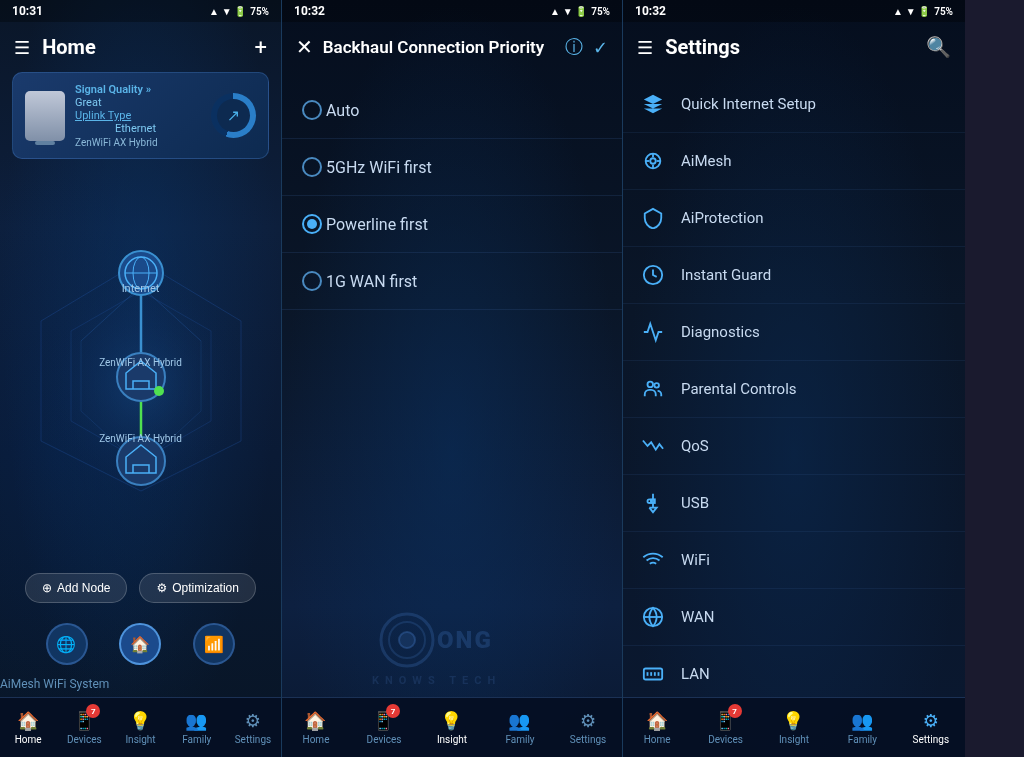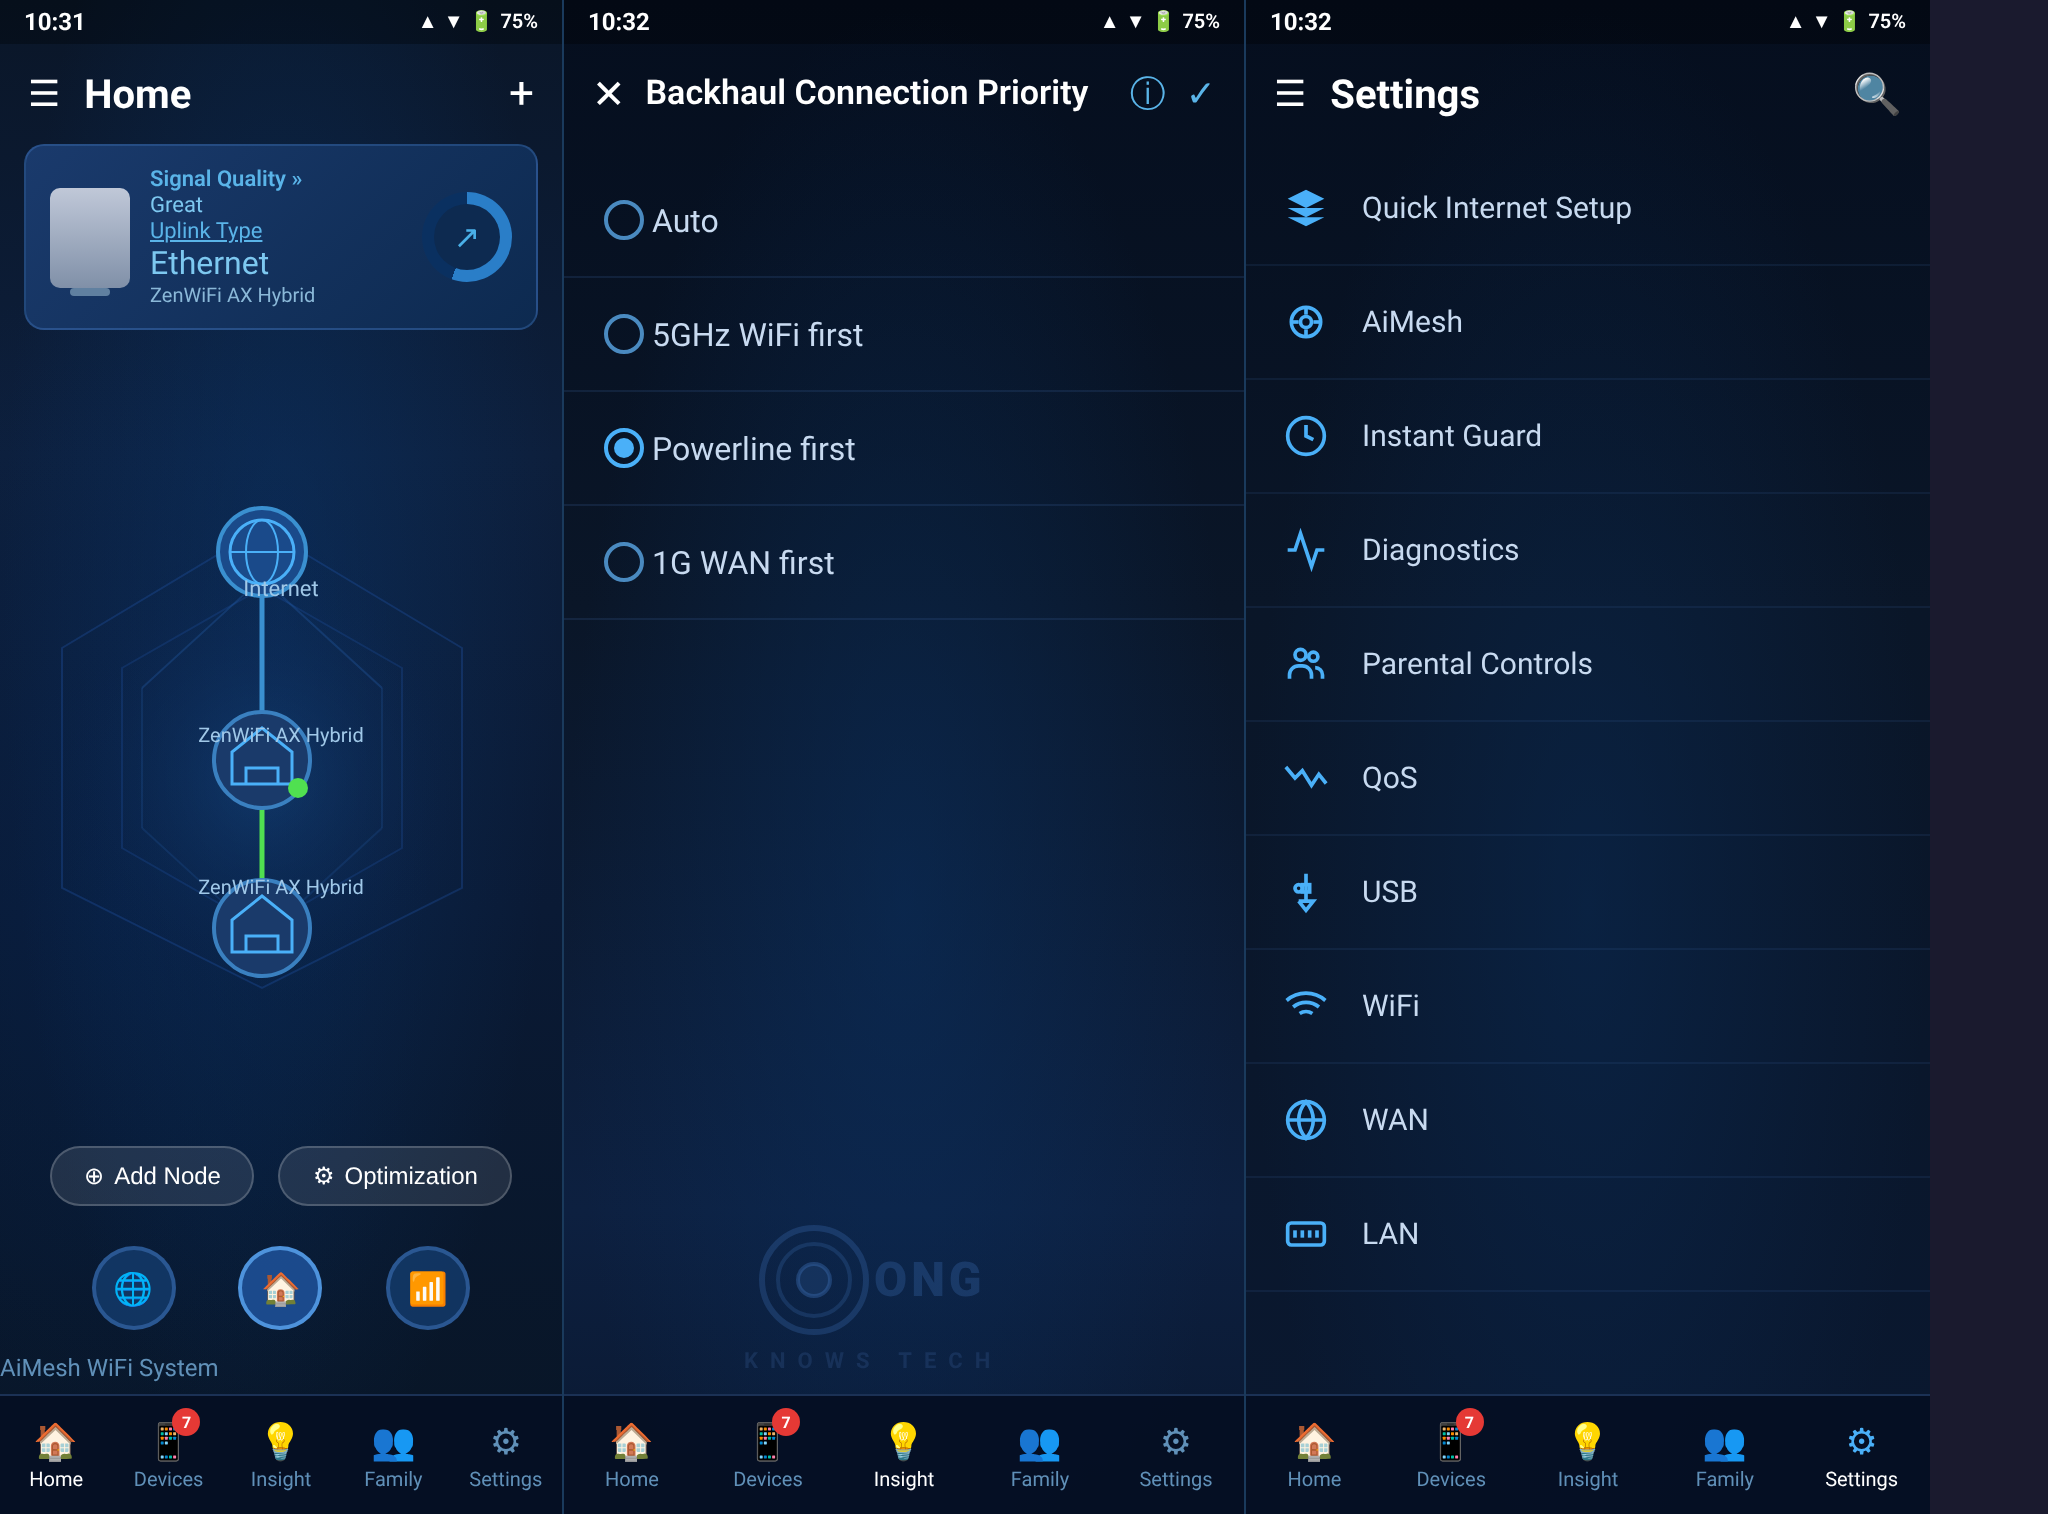--- a/index.html
+++ b/index.html
@@ -118,20 +118,21 @@
       z-index: 1;
       color: #4ab0e8;
       font-size: 16px;
     }
 
     
     .mesh-viz {
       flex: 1;
       display: flex;
       flex-direction: column;
+      align-items: center;
       justify-content: center;
       position: relative;
       padding: 10px 11px;
     }
 
     
     .action-buttons {
       display: flex;
       gap: 12px;
       justify-content: center;
@@ -373,21 +374,21 @@
       <span class="title">Home</span>
       <span class="add-icon">+</span>
     </div>
 
     <div class="device-card">
       <div class="device-icon"></div>
       <div class="device-info">
         <div style="color:#5ab4e8;font-size:11px;font-weight:600;">Signal Quality »</div>
         <div style="color:#7dc8f0;font-size:11px;">Great</div>
         <div style="color:#5ab4e8;font-size:11px;text-decoration:underline;">Uplink Type</div>
-        <div style="color:#7dc8f0;font-size:16px;">Ethernet</div>
+        <div style="color:#7dc8f0;font-size:11px;margin-left:40px;">Ethernet</div>
         <div style="color:#8ab8d8;font-size:10px;margin-top:2px;">ZenWiFi AX Hybrid</div>
       </div>
       <div class="device-speed">
         <span class="speed-arrow">↗</span>
       </div>
     </div>
 
     <div class="mesh-viz">
       <svg width="240" height="290" viewBox="0 0 240 290">
 
@@ -602,20 +603,28 @@
               <circle cx="12" cy="12" r="8"></circle>
               <line x1="12" y1="4" x2="12" y2="8"></line>
               <line x1="12" y1="16" x2="12" y2="20"></line>
               <line x1="4" y1="12" x2="8" y2="12"></line>
               <line x1="16" y1="12" x2="20" y2="12"></line>
             </svg>
         </div>
         <span class="settings-item-label">AiMesh</span>
       </div>
 
+      <div class="settings-item">
+        <div class="settings-item-icon">
+          <svg viewBox="0 0 24 24" width="22" height="22" fill="none" stroke="#4ab0f8" stroke-width="2">
+              <path d="M12 2L3 7v5c0 5.25 3.75 10.15 9 11.35C17.25 22.15 21 17.25 21 12V7L12 2z"></path>
+            </svg>
+        </div>
+        <span class="settings-item-label">AiProtection</span>
+      </div>
 
       <div class="settings-item">
         <div class="settings-item-icon">
           <svg viewBox="0 0 24 24" width="22" height="22" fill="none" stroke="#4ab0f8" stroke-width="2">
               <circle cx="12" cy="12" r="10"></circle>
               <path d="M12 6v6l4 2"></path>
             </svg>
         </div>
         <span class="settings-item-label">Instant Guard</span>
       </div>

